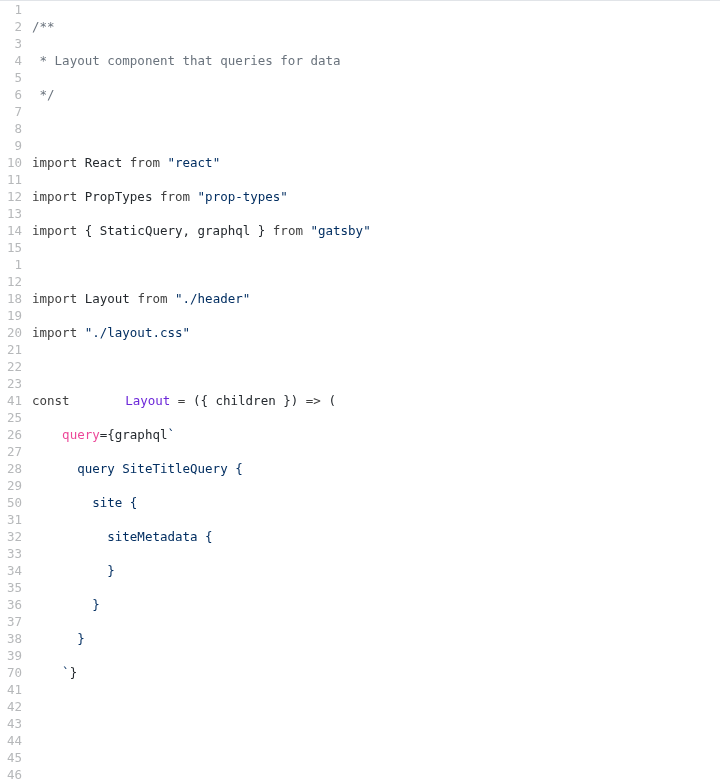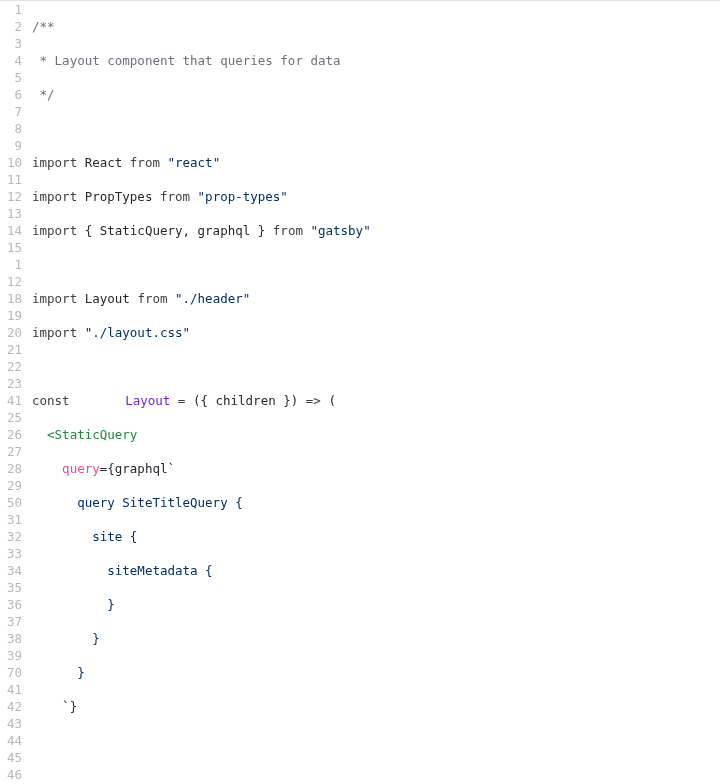--- a/index.html
+++ b/index.html
@@ -96,21 +96,20 @@
 <div class="line"><span class="cm"> */</span></div>
 <div class="line"><span></span></div>
 <div class="line"><span class="kw">import</span><span> React </span><span class="kw">from</span><span class="str"> "react"</span></div>
 <div class="line"><span class="kw">import</span><span> PropTypes </span><span class="kw">from</span><span class="str"> "prop-types"</span></div>
 <div class="line"><span class="kw">import</span><span> { StaticQuery, graphql } </span><span class="kw">from</span><span class="str"> "gatsby"</span></div>
 <div class="line"><span></span></div>
 <div class="line"><span class="kw">import</span><span> Layout </span><span class="kw">from</span><span class="str"> "./header"</span></div>
 <div class="line"><span class="kw">import</span><span class="str"> "./layout.css"</span></div>
 <div class="line"><span></span></div>
 <div class="line"><span class="kw">const</span><span class="fn"> Layout </span><span class="kw">=</span><span> ({ children }) </span><span class="kw">=&gt;</span><span> (</span></div>
-<div class="line"><span class="tag">  &lt;StaticQuery</span></div>
 <div class="line"><span class="attr">    query</span><span>={graphql</span><span class="str">`</span></div>
 <div class="line"><span class="str">      query SiteTitleQuery {</span></div>
 <div class="line"><span class="str">        site {</span></div>
 <div class="line"><span class="str">          siteMetadata {</span></div>
 <div class="line"><span class="str">          }</span></div>
 <div class="line"><span class="str">        }</span></div>
 <div class="line"><span class="str">      }</span></div>
 <div class="line"><span class="str">    `</span><span>}</span></div>
 
 

